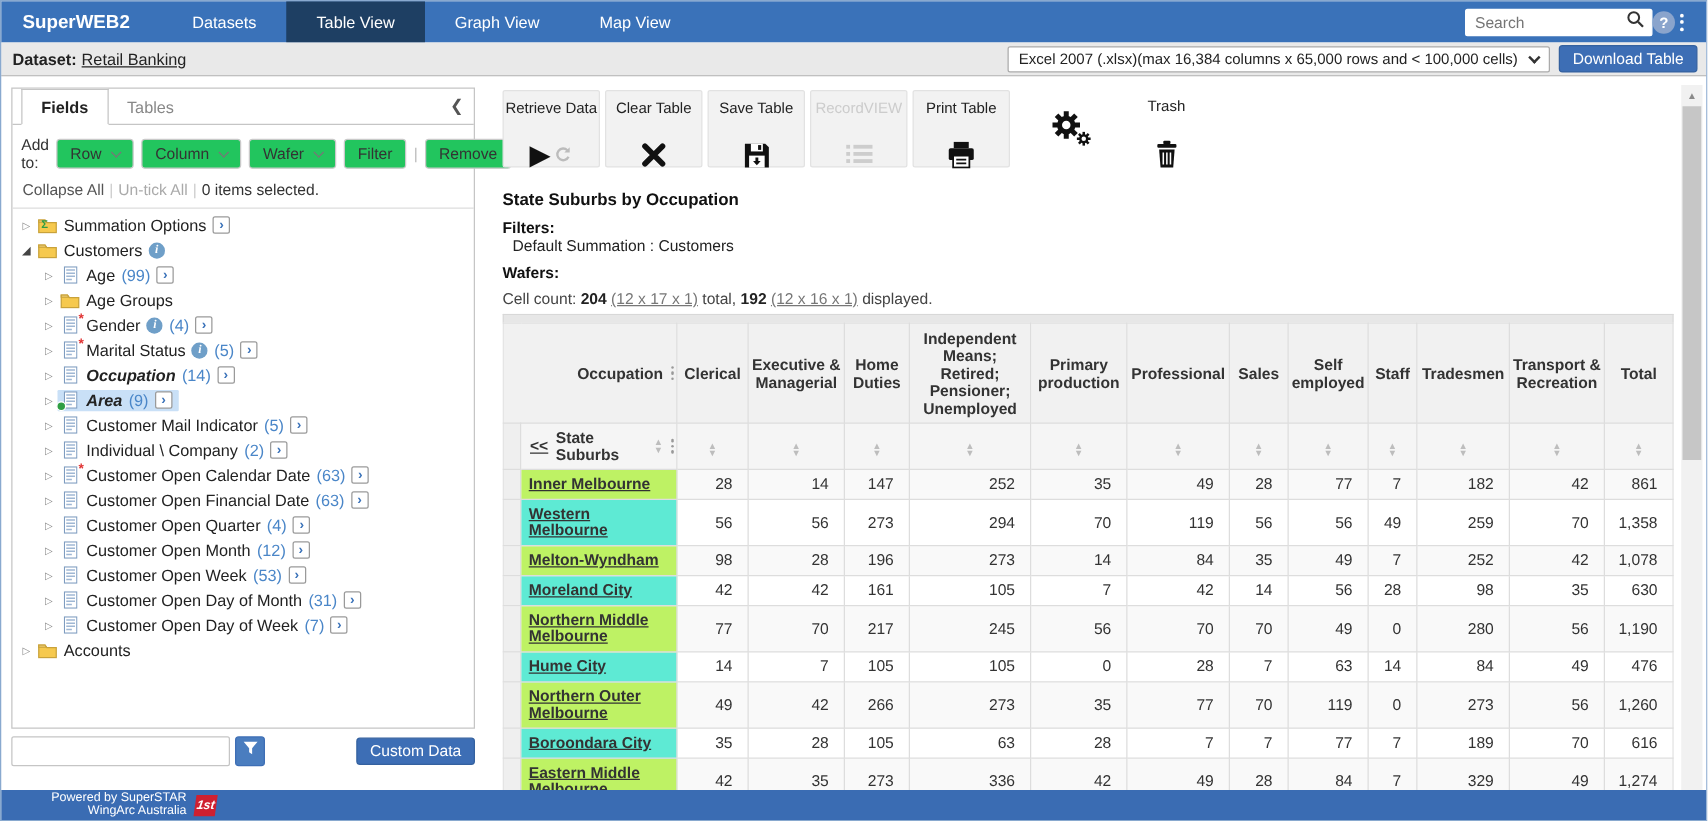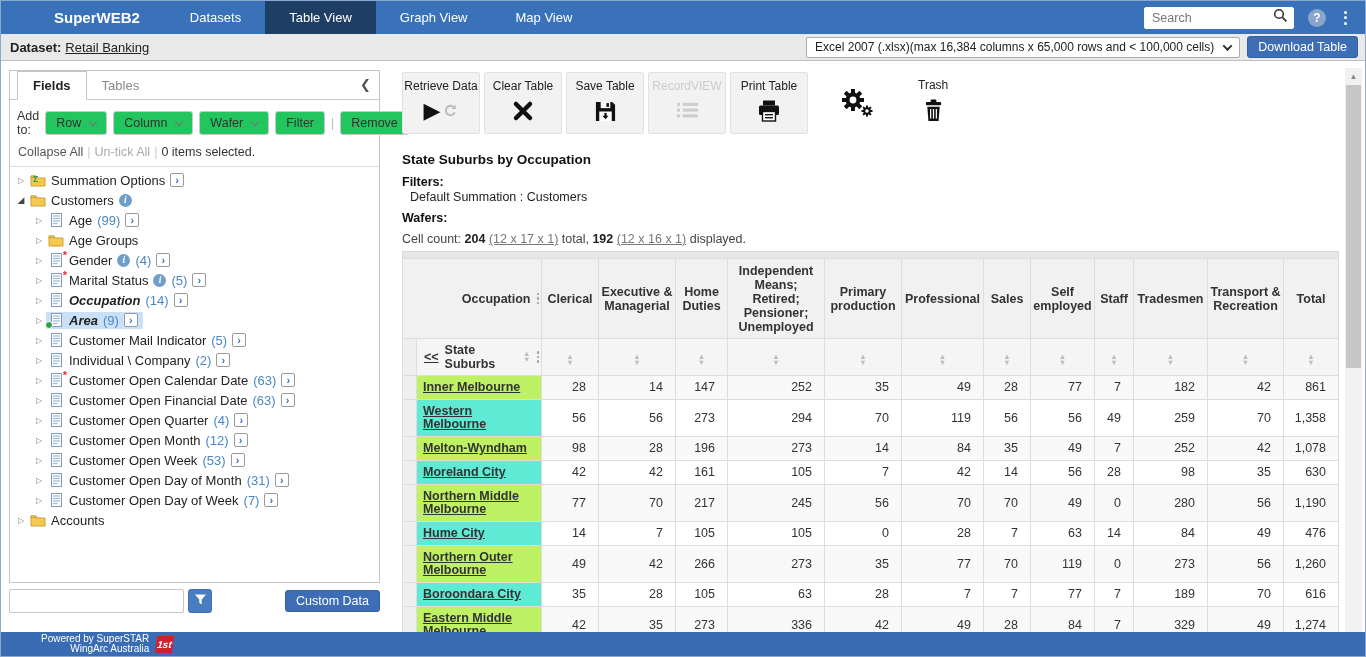--- a/index.html
+++ b/index.html
@@ -2,25 +2,25 @@
 <html><head>
 <meta charset="utf-8">
 <style>
   * { box-sizing: border-box; margin: 0; padding: 0; }
   html,body { width:1366px; height:657px; overflow:hidden; }
   body { font-family:"Liberation Sans","DejaVu Sans",sans-serif; background:#fff; position:relative; }
   .frame { position:absolute; inset:0; border:1px solid #89a9cf; pointer-events:none; z-index:50; }
 
   
   .navbar { position:absolute; left:1px; right:1px; top:1px; height:33px; background:#3a72b9; display:flex; align-items:stretch; }
-  .brand { color:#fff; font-weight:bold; font-size:15px; display:flex; align-items:center; padding:0 26px 0 17px;margin-left:36px; }
+  .brand { color:#fff; font-weight:bold; font-size:15px; display:flex; align-items:center; padding:0 26px 0 17px; }
   .nav-tabs { display:flex; align-items:stretch; }
   .nav-tab { color:#fff; font-size:13px; display:flex; align-items:center; padding:0 24px; cursor:pointer; }
   .nav-tab.active { background:#1e3f63; }
-  .nav-right { margin-left:auto; display:flex; align-items:center; gap:14px; padding-right:14px;padding-left:32px; }
+  .nav-right { margin-left:auto; display:flex; align-items:center; padding-right:14px;padding-left:32px; }
   .search-box { width:150px; height:22px; background:#fff; border:1px solid #fff; border-radius:2px; display:flex; align-items:center; padding:0 5px 0 7px; }
   .search-box input { border:none; outline:none; flex:1; font-size:12.5px; color:#333; min-width:0; font-family:inherit; }
   .help-badge { width:18px; height:18px; border-radius:50%; background:#8aa4cc; color:#fff; font-size:12px; font-weight:bold; display:flex; align-items:center; justify-content:center; cursor:pointer; }
   .kebab { display:inline-flex; flex-direction:column; gap:2.5px; padding:2px 4px; cursor:pointer; }
   .kebab i { width:3px; height:3px; border-radius:50%; background:#fff; }
 
   
   .dataset-bar { position:absolute; left:1px; right:1px; top:34px; height:27px; background:#e9e9e9; border-bottom:1px solid #c0c0c0; display:flex; align-items:center; font-size:13px; color:#222; }
   .dataset-label { font-weight:bold; margin:0 4px 0 9px; }
   .dataset-name { text-decoration:underline; color:#222; cursor:pointer; }
@@ -59,21 +59,21 @@
   .sigma { position:absolute; top:0px; left:3px; color:#2f9e44; font-weight:bold; font-size:9px; }
   .sb-bottom { position:absolute; left:9px; top:589px; width:371px; display:flex; align-items:center; }
   .sb-search { width:175px; height:24px; border:1px solid #c5c5c5; border-radius:2px; font-size:12.5px; padding:0 6px; outline:none; font-family:inherit; }
   .funnel-btn { width:24px; height:24px; background:#4a7dbf; border:1px solid #3d6eb5; border-radius:3px; margin-left:4px; display:flex; align-items:center; justify-content:center; cursor:pointer; }
   .custom-data { margin-left:auto; }
 
   
   .main { position:absolute; left:400px; top:68px; width:945px; height:564px; overflow:hidden; }
   .toolbar { position:absolute; left:2px; top:4px; display:flex; align-items:flex-start; gap:4px; }
   .tb-btn { width:78px; height:62px; background:#f2f2f2; border:1px solid #e2e2e2; border-radius:2px; display:flex; flex-direction:column; align-items:center; justify-content:flex-start; padding-top:6px; cursor:pointer; }
-  .tb-label { font-size:12px; color:#222; margin-bottom:7px; white-space:nowrap; }
+  .tb-label { font-size:12px; color:#222; margin-bottom:20px; white-space:nowrap; }
   .tb-icon { display:flex; align-items:center; gap:3px; }
   .tb-btn.disabled .tb-label { color:#ccc; }
   .play-glyph { font-size:22px; color:#111; line-height:22px; }
   .x-glyph svg, .tb-icon svg { display:block; }
   .tb-plain { background:none; border:none; width:auto; padding:6px 10px 0 10px; }
   .gear-wrap { margin-left:26px; padding-top:14px; cursor:pointer; }
   .trash-wrap { margin-left:30px; }
 
   
   .tbl-title { position:absolute; left:2px; top:84px; font-size:13.5px; font-weight:bold; color:#111; }

